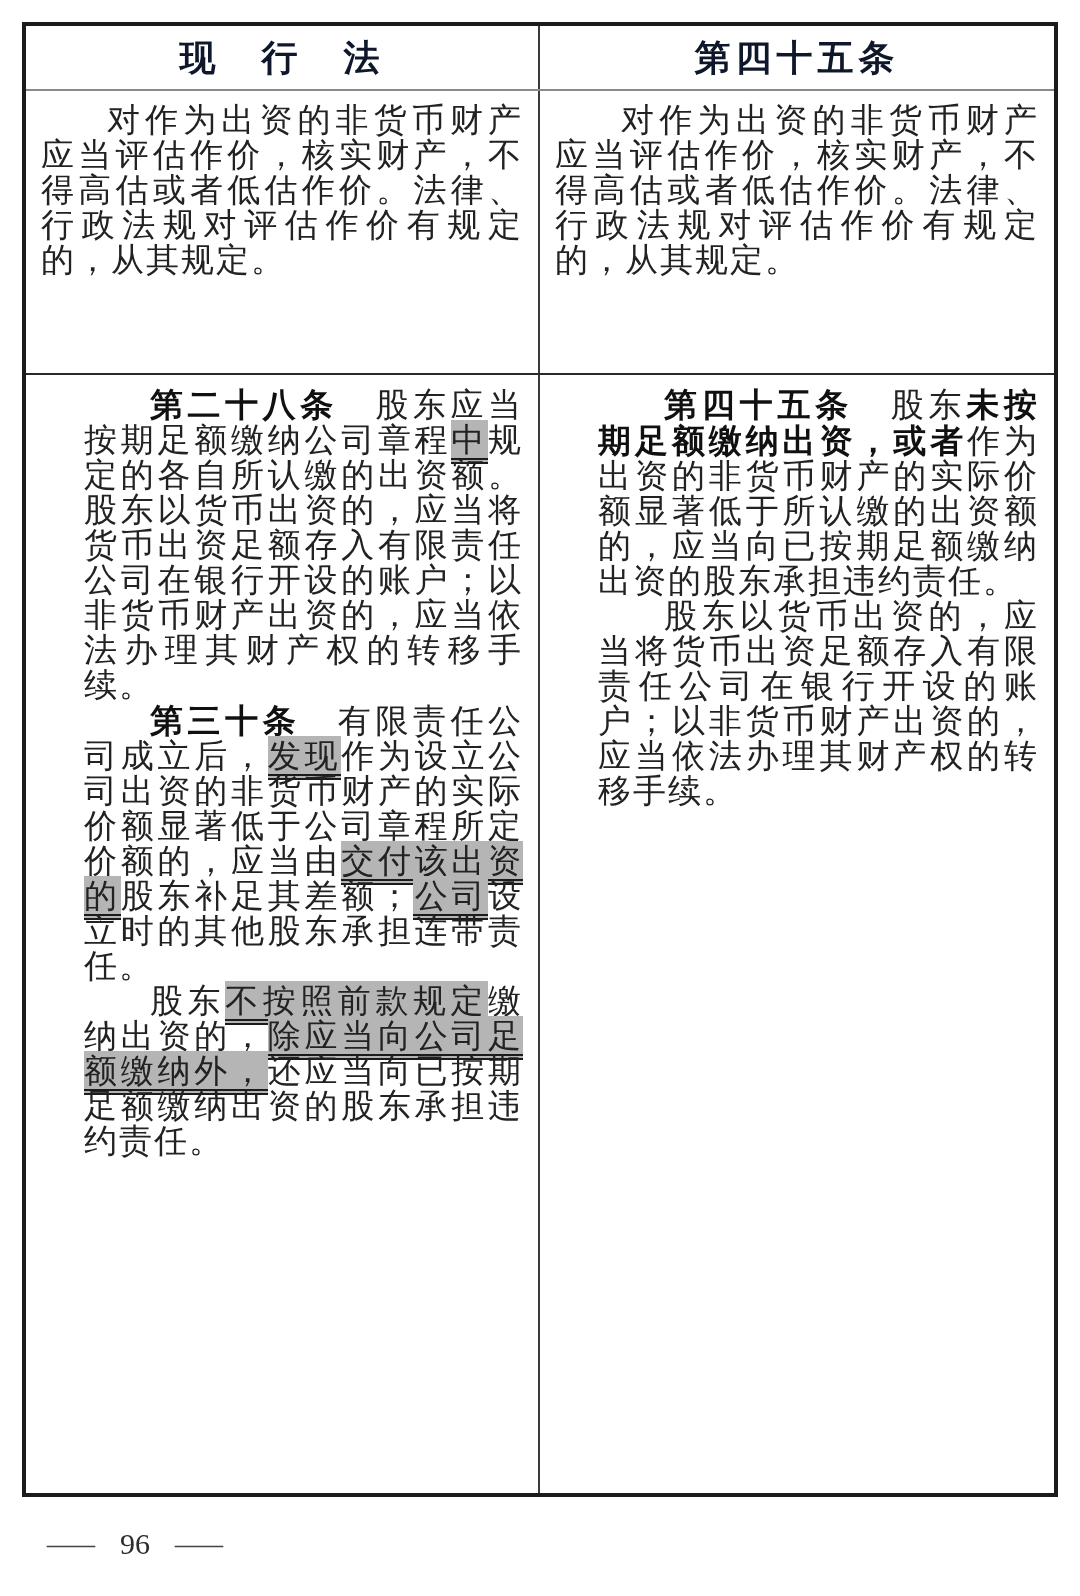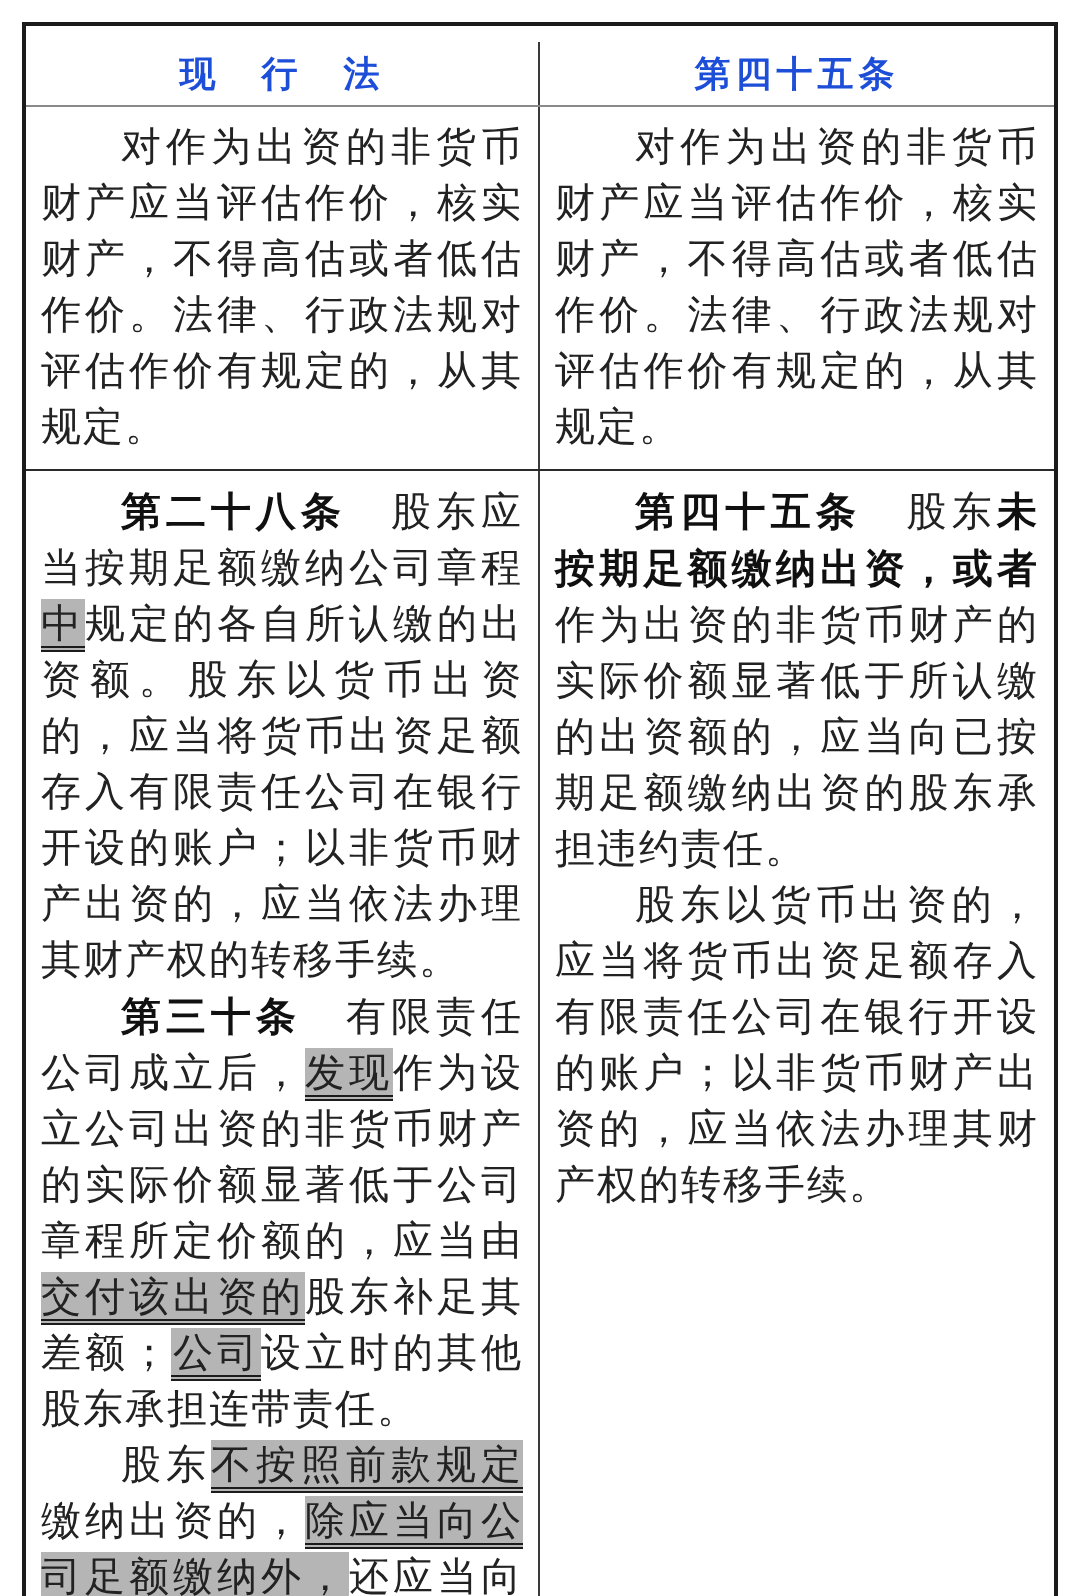--- a/index.html
+++ b/index.html
@@ -25,40 +25,39 @@
   .header-cell {
     width: 50%;
     min-height: 62px;
     display: flex;
     align-items: center;
     justify-content: center;
     font-size: 36px;
     font-weight: 700;
     letter-spacing: 5px;
     font-family: "Liberation Sans", "DejaVu Sans", sans-serif;
-    color: #1d4ed8;
+    color: #0f172a;
     padding: 8px 0 6px 0;
-    margin-top: 16px;
   }
   .header-cell.left { border-right: 2px solid #3a3a3a; }
 
   .body-row { display: flex; align-items: stretch; }
   .body-row.rule-below { border-bottom: 2px solid #2a2a2a; }
 
   .cell {
     width: 50%;
     padding: 12px 15px 14px 15px;
   }
   .cell.left { border-right: 2px solid #3a3a3a; }
   .body-row.rule-below .cell { min-height: 282px; }
-  .body-row.last .cell { min-height: 1118px; }
+  .body-row.last .cell { min-height: 1118px; margin-left: 43px; }
 
   p.para {
-    font-size: 40px;
-    line-height: 56px;
+    font-size: 33px;
+    line-height: 35px;
     letter-spacing: 2px;
     text-align: justify;
     text-justify: inter-character;
     text-indent: 2em;
     color: #222;
   }
   .run.s-n { font-weight: 400; }
   .run.s-b {
     font-weight: 700;
     font-family: "Liberation Sans", "DejaVu Sans", sans-serif;

